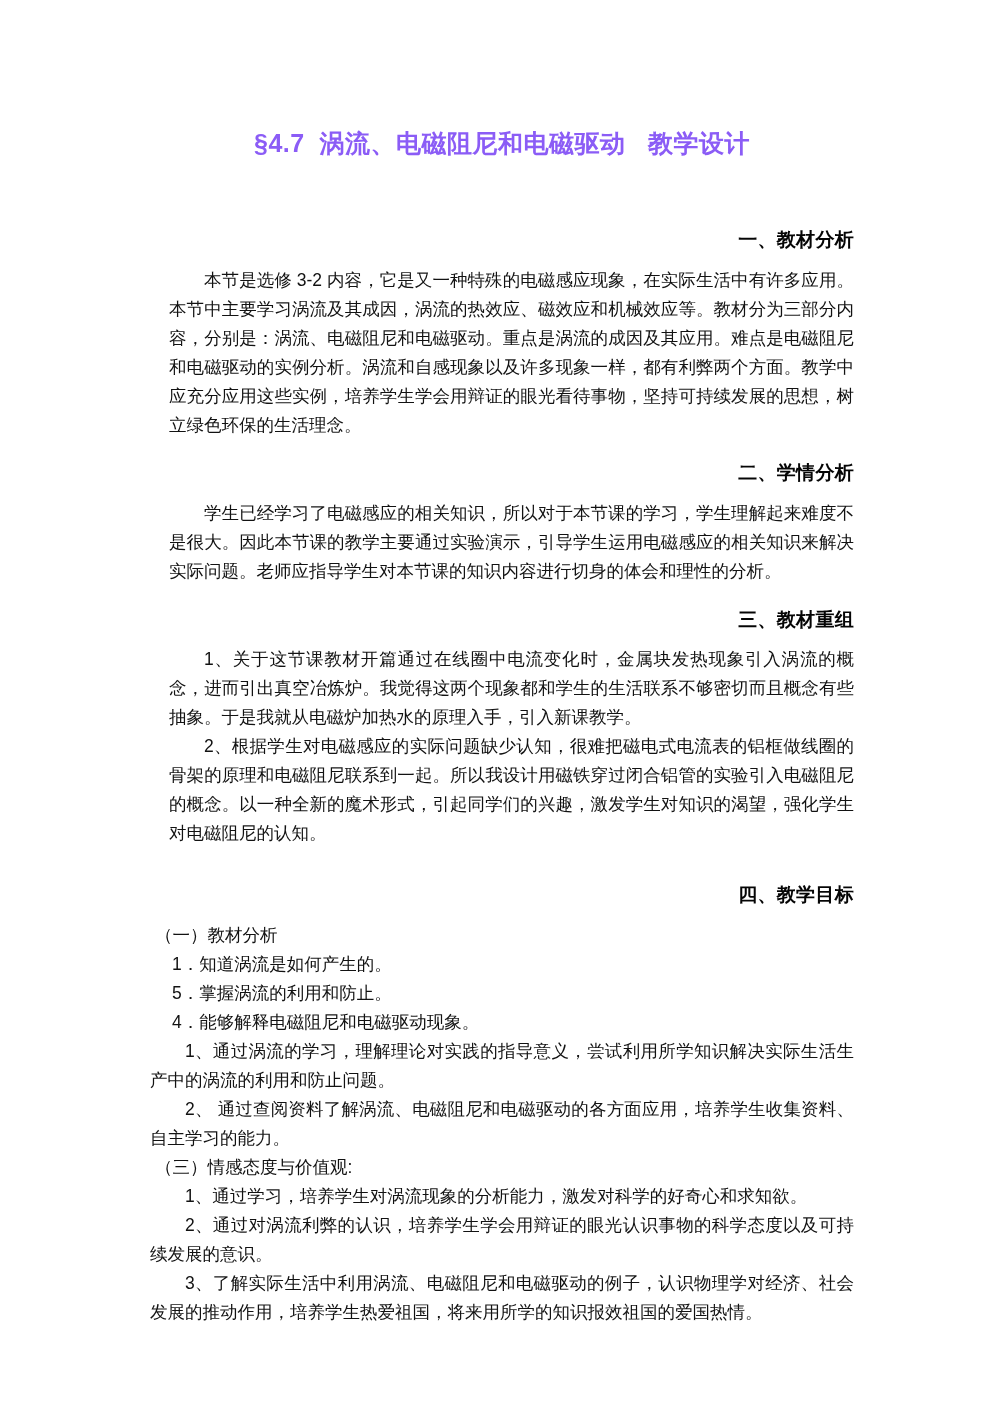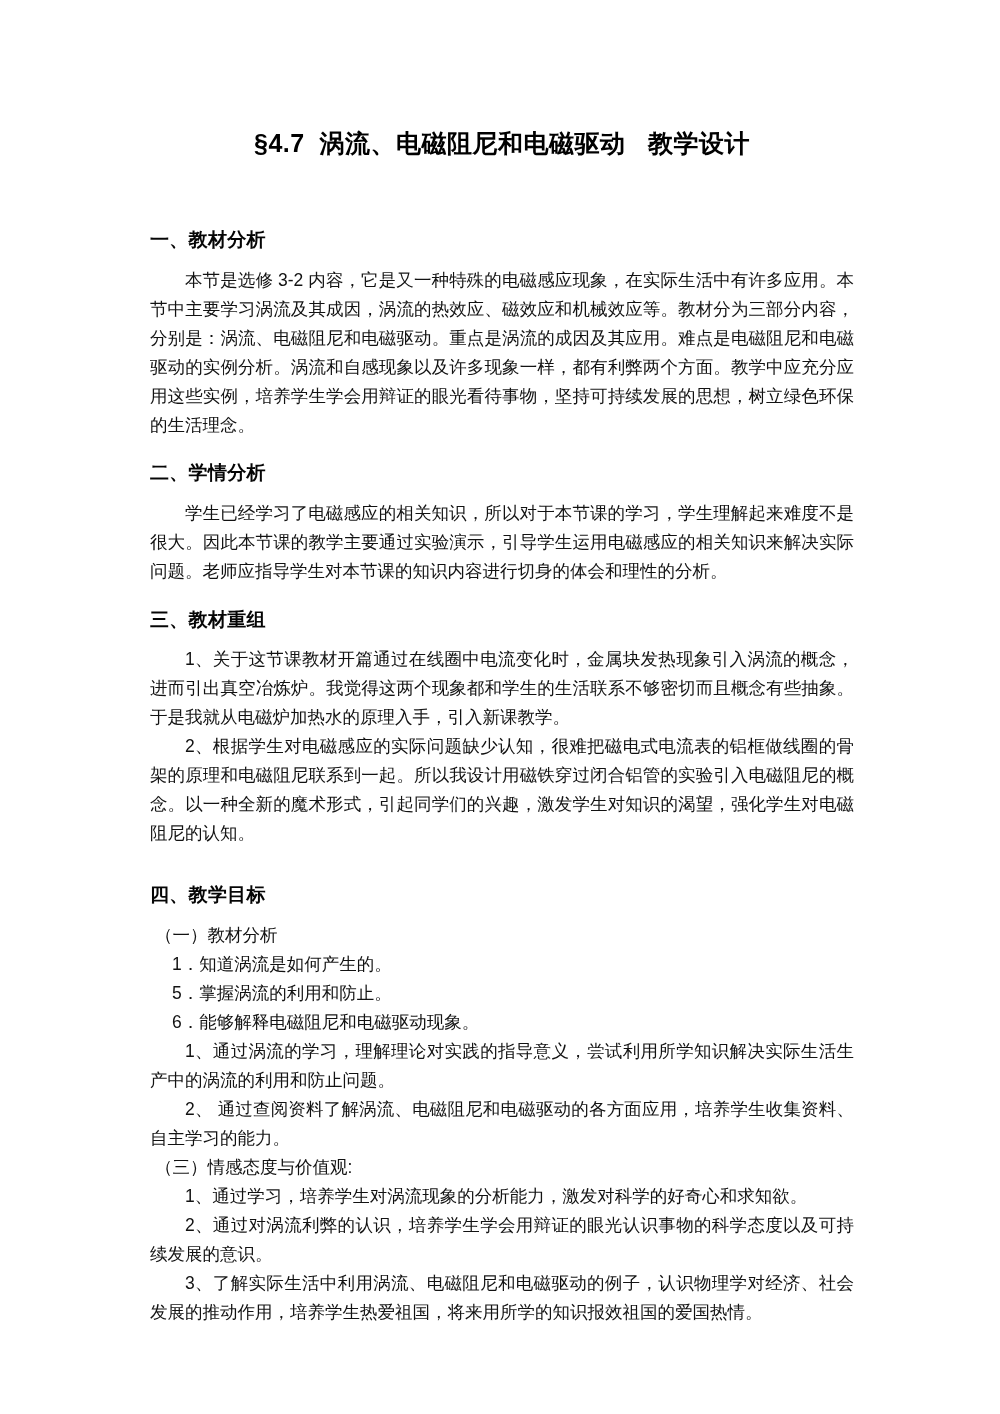--- a/index.html
+++ b/index.html
@@ -32,51 +32,53 @@
 
   
   .doc-title {
     text-align: center;
     font-size: 25px;
     font-weight: bold;
     letter-spacing: 0.5px;
     line-height: 1.25;
     margin: 0;
     padding-top: 128px;
-    color: #000000;
+    color: #8b5cf6;
     white-space: pre;
   }
 
   
   .section-heading {
     font-size: 19px;
     font-weight: bold;
     line-height: 1.35;
     color: #050505;
     margin: 0;
     letter-spacing: 0.3px;
+    text-align: right;
   }
   .h-gap-1 { margin-top: 68px; }   
   .h-gap-2 { margin-top: 20px; }   
   .h-gap-3 { margin-top: 21px; }   
   .h-gap-4 { margin-top: 34px; }   
   .h-gap-5 { margin-top: 22px; }   
 
   
   .para {
     font-size: 17.5px;
     line-height: 29px;
     margin: 0;
     text-align: justify;
     text-justify: inter-ideograph;
     color: #121212;
     word-break: break-all;
   }
   .para.indent {
     text-indent: 2em;
+    margin-left: 19px;
   }
   .para-block {
     margin-top: 13px;
   }
 
   
   .sub-line {
     font-size: 17.5px;
     line-height: 29px;
     margin: 0;
@@ -121,21 +123,21 @@
       <p class="para indent">1、关于这节课教材开篇通过在线圈中电流变化时，金属块发热现象引入涡流的概念，进而引出真空冶炼炉。我觉得这两个现象都和学生的生活联系不够密切而且概念有些抽象。于是我就从电磁炉加热水的原理入手，引入新课教学。</p>
       <p class="para indent">2、根据学生对电磁感应的实际问题缺少认知，很难把磁电式电流表的铝框做线圈的骨架的原理和电磁阻尼联系到一起。所以我设计用磁铁穿过闭合铝管的实验引入电磁阻尼的概念。以一种全新的魔术形式，引起同学们的兴趣，激发学生对知识的渴望，强化学生对电磁阻尼的认知。</p>
     </div>
 
     <h2 class="section-heading h-gap-4">四、教学目标</h2>
     <div class="objectives-block">
 
       <p class="sub-line lvl-a">（一）教材分析</p>
       <p class="sub-line lvl-b">1．知道涡流是如何产生的。</p>
       <p class="sub-line lvl-b">5．掌握涡流的利用和防止。</p>
-      <p class="sub-line lvl-b">6．能够解释电磁阻尼和电磁驱动现象。</p>
+      <p class="sub-line lvl-b">4．能够解释电磁阻尼和电磁驱动现象。</p>
 
       <p class="para obj">1、通过涡流的学习，理解理论对实践的指导意义，尝试利用所学知识解决实际生活生产中的涡流的利用和防止问题。</p>
       <p class="para obj">2、 通过查阅资料了解涡流、电磁阻尼和电磁驱动的各方面应用，培养学生收集资料、自主学习的能力。</p>
 
       <p class="sub-line lvl-a">（三）情感态度与价值观:</p>
       <p class="para obj">1、通过学习，培养学生对涡流现象的分析能力，激发对科学的好奇心和求知欲。</p>
       <p class="para obj">2、通过对涡流利弊的认识，培养学生学会用辩证的眼光认识事物的科学态度以及可持续发展的意识。</p>
       <p class="para obj">3、了解实际生活中利用涡流、电磁阻尼和电磁驱动的例子，认识物理学对经济、社会发展的推动作用，培养学生热爱祖国，将来用所学的知识报效祖国的爱国热情。</p>
     </div>
 

